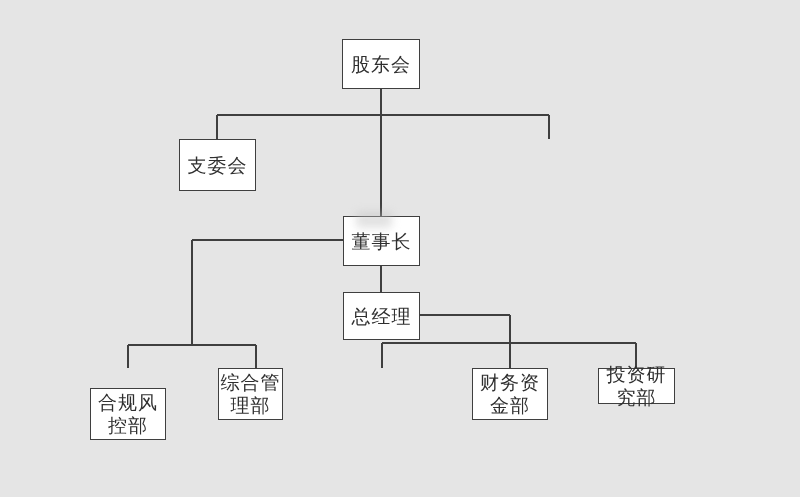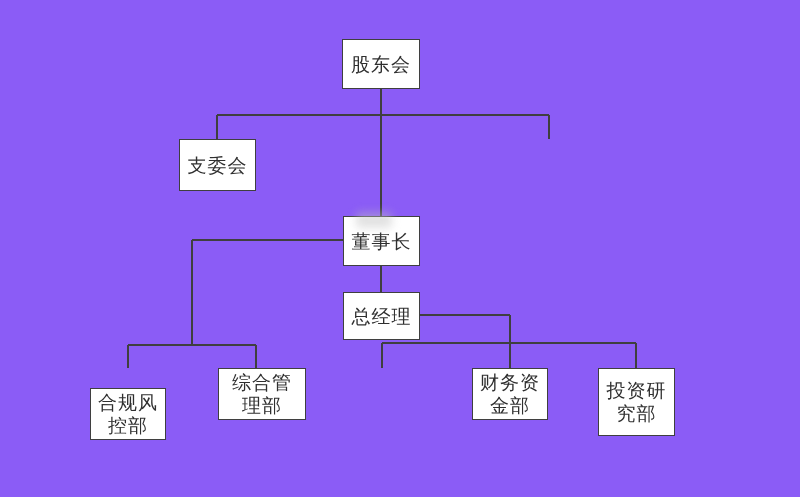--- a/index.html
+++ b/index.html
@@ -5,21 +5,21 @@
   html, body {
     margin: 0;
     padding: 0;
     background: #ffffff;
     font-family: "DejaVu Serif", "Liberation Serif", serif;
   }
   #canvas {
     position: relative;
     width: 800px;
     height: 497px;
-    background: #8b5cf6;
+    background: #e5e5e5;
     overflow: hidden;
   }
   .node {
     position: absolute;
     box-sizing: border-box;
     border: 1.5px solid #3f3f3f;
     background: #ffffff;
     display: flex;
     align-items: center;
     justify-content: center;
@@ -82,25 +82,25 @@
     <div class="node" style="left: 343px; top: 216px; width: 77px; height: 50px; border-color: rgb(63, 63, 63);">
       <span class="node-label" style="color: rgb(47, 47, 47);">董事长</span>
     </div>
     <div class="node" style="left: 343px; top: 292px; width: 77px; height: 48px; border-color: rgb(63, 63, 63);">
       <span class="node-label" style="color: rgb(47, 47, 47);">总经理</span>
     </div>
     <div class="node" style="left: 90px; top: 388px; width: 76px; height: 52px; border-color: rgb(63, 63, 63);">
       <span class="node-label" style="color: rgb(47, 47, 47);">合规风
 控部</span>
     </div>
-    <div class="node" style="left: 218px; top: 368px; width: 88px; height: 52px; border-color: rgb(63, 63, 63);">
+    <div class="node" style="left: 218px; top: 368px; width: 65px; height: 52px; border-color: rgb(63, 63, 63);">
       <span class="node-label" style="color: rgb(47, 47, 47);">综合管
 理部</span>
     </div>
     <div class="node" style="left: 472px; top: 368px; width: 76px; height: 52px; border-color: rgb(63, 63, 63);">
       <span class="node-label" style="color: rgb(47, 47, 47);">财务资
 金部</span>
     </div>
-    <div class="node" style="left: 598px; top: 368px; width: 77px; height: 68px; border-color: rgb(63, 63, 63);">
+    <div class="node" style="left: 598px; top: 368px; width: 77px; height: 36px; border-color: rgb(63, 63, 63);">
       <span class="node-label" style="color: rgb(47, 47, 47);">投资研
 究部</span>
     </div>
   </div>
 
 </body></html>

